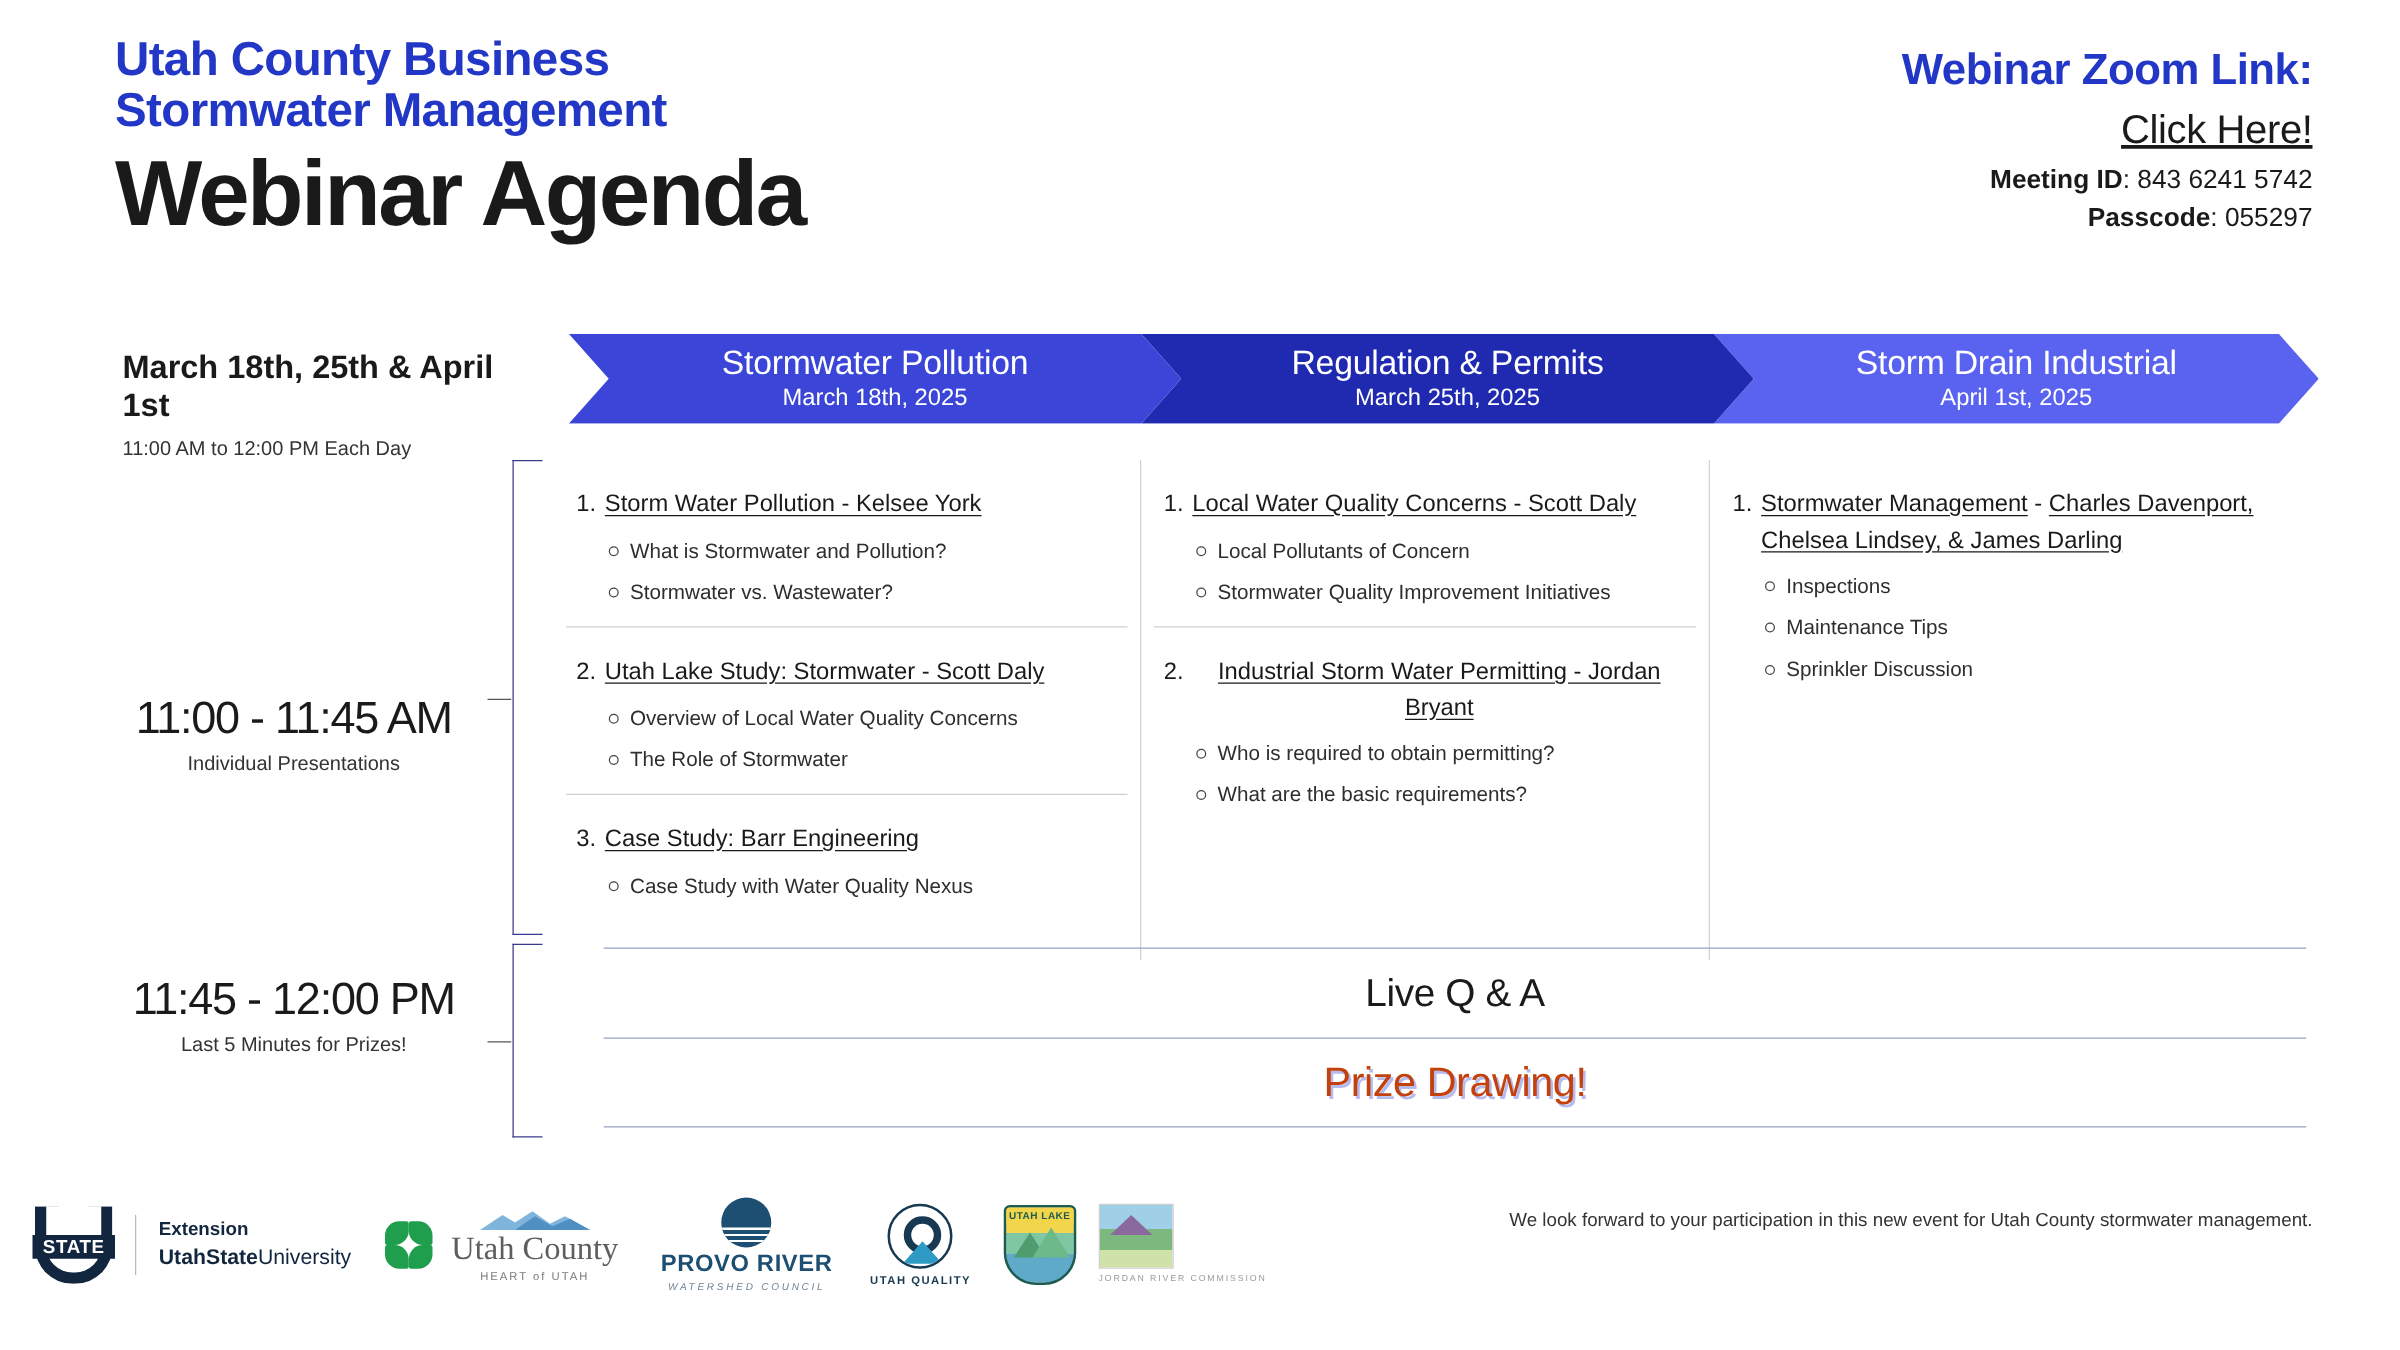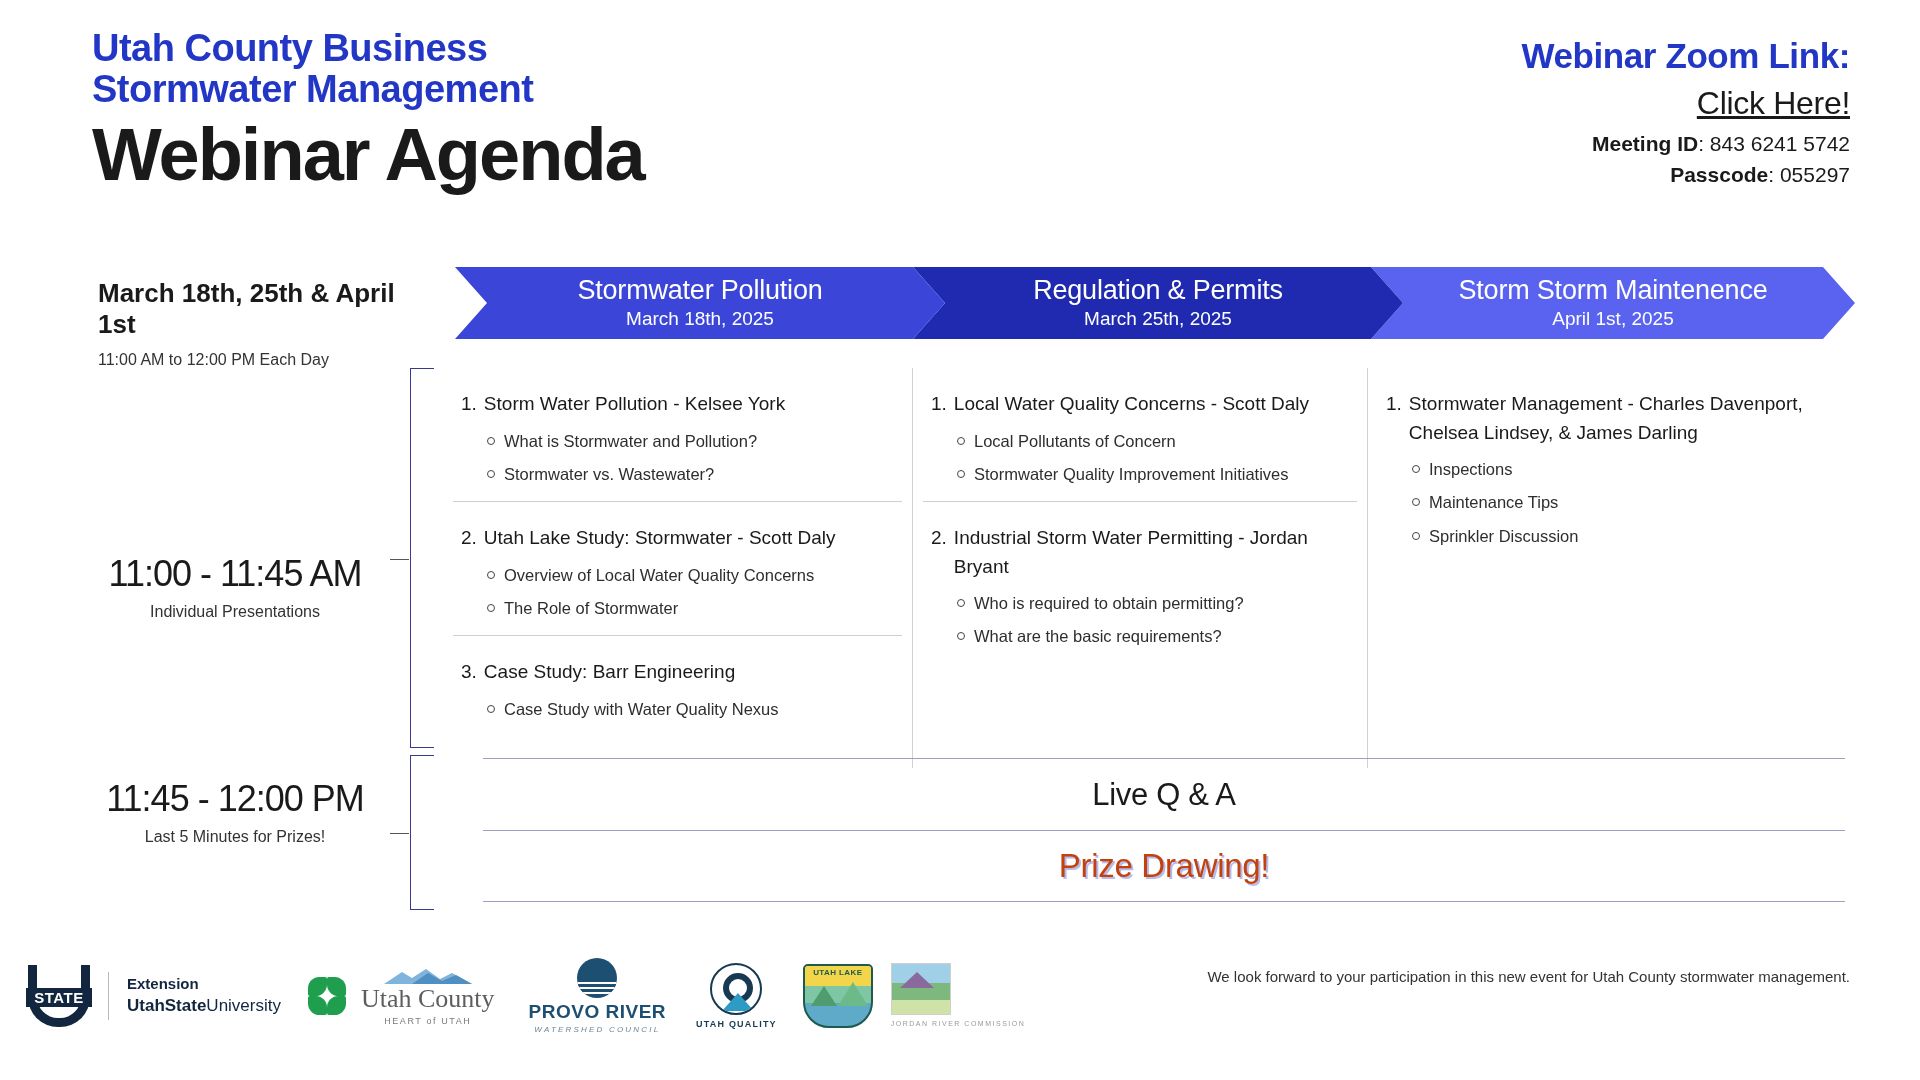--- a/index.html
+++ b/index.html
@@ -96,21 +96,21 @@
   .col-3 { left: 925px; width: 475px; border-right: none; }
 
   .sess { padding: 22px 8px 16px 8px; }
   .sess.sep { border-top: 1px solid #cfcfcf; }
 
   .sess-title {
     font-size: 19px; color: #1a1a1a; line-height: 1.5;
     display: flex; gap: 7px; align-items: flex-start;
   }
   .sess-num { flex: 0 0 auto; }
-  .sess-name { text-underline-offset: 3px; }
+  .sess-name { text-decoration: underline; text-underline-offset: 3px; text-align: center; }
 
   .bullets { list-style: none; margin-top: 9px; padding-left: 26px; }
   .bullets li {
     font-size: 16.5px; color: #2e2e2e; line-height: 1.35;
     margin-top: 11px; position: relative; padding-left: 17px;
   }
   .bullets li::before {
     content: ""; position: absolute; left: 0; top: 7px;
     width: 6px; height: 6px; border: 1.2px solid #444; border-radius: 50%;
   }
@@ -204,21 +204,21 @@
   }
   .wq-tri {
     position: absolute; left: 10px; bottom: 2px; width: 0; height: 0;
     border-left: 16px solid transparent; border-right: 16px solid transparent;
     border-bottom: 18px solid #2e9bc4;
   }
   .wq-label { font-size: 9px; font-weight: bold; color: #173a52; letter-spacing: 1.2px; margin-top: 4px; }
 
   .logo-ula { margin-left: 26px; }
   .ula-shield {
-    width: 70px; height: 64px; border: 2px solid #1d5b4e;
+    width: 58px; height: 64px; border: 2px solid #1d5b4e;
     border-radius: 5px 5px 26px 26px; overflow: hidden; position: relative;
     background: linear-gradient(#f2d54a 0 34%, #7fc7a4 34% 62%, #5fa9c9 62% 100%);
     text-align: right;
   }
   .ula-band {
     position: absolute; left: 0; top: 0; width: 100%; height: 13px;
     background: #f2d54a; color: #1d5b4e; font-size: 8px; font-weight: bold;
     display: flex; align-items: center; justify-content: center; letter-spacing: 0.4px;
   }
   .ula-mtn {
@@ -299,21 +299,21 @@
   <div class="chevrons">
     <div class="chev chev-a">
       <div class="chev-name">Stormwater Pollution</div>
       <div class="chev-date">March 18th, 2025</div>
     </div>
     <div class="chev chev-b">
       <div class="chev-name">Regulation &amp; Permits</div>
       <div class="chev-date">March 25th, 2025</div>
     </div>
     <div class="chev chev-c">
-      <div class="chev-name">Storm Storm Maintenence</div>
+      <div class="chev-name">Storm Drain Industrial</div>
       <div class="chev-date">April 1st, 2025</div>
     </div>
   </div>
 
   <div class="grid">
 
     <div class="col col-1">
       <div class="sess">
         <div class="sess-title">
           <span class="sess-num">1.</span>

